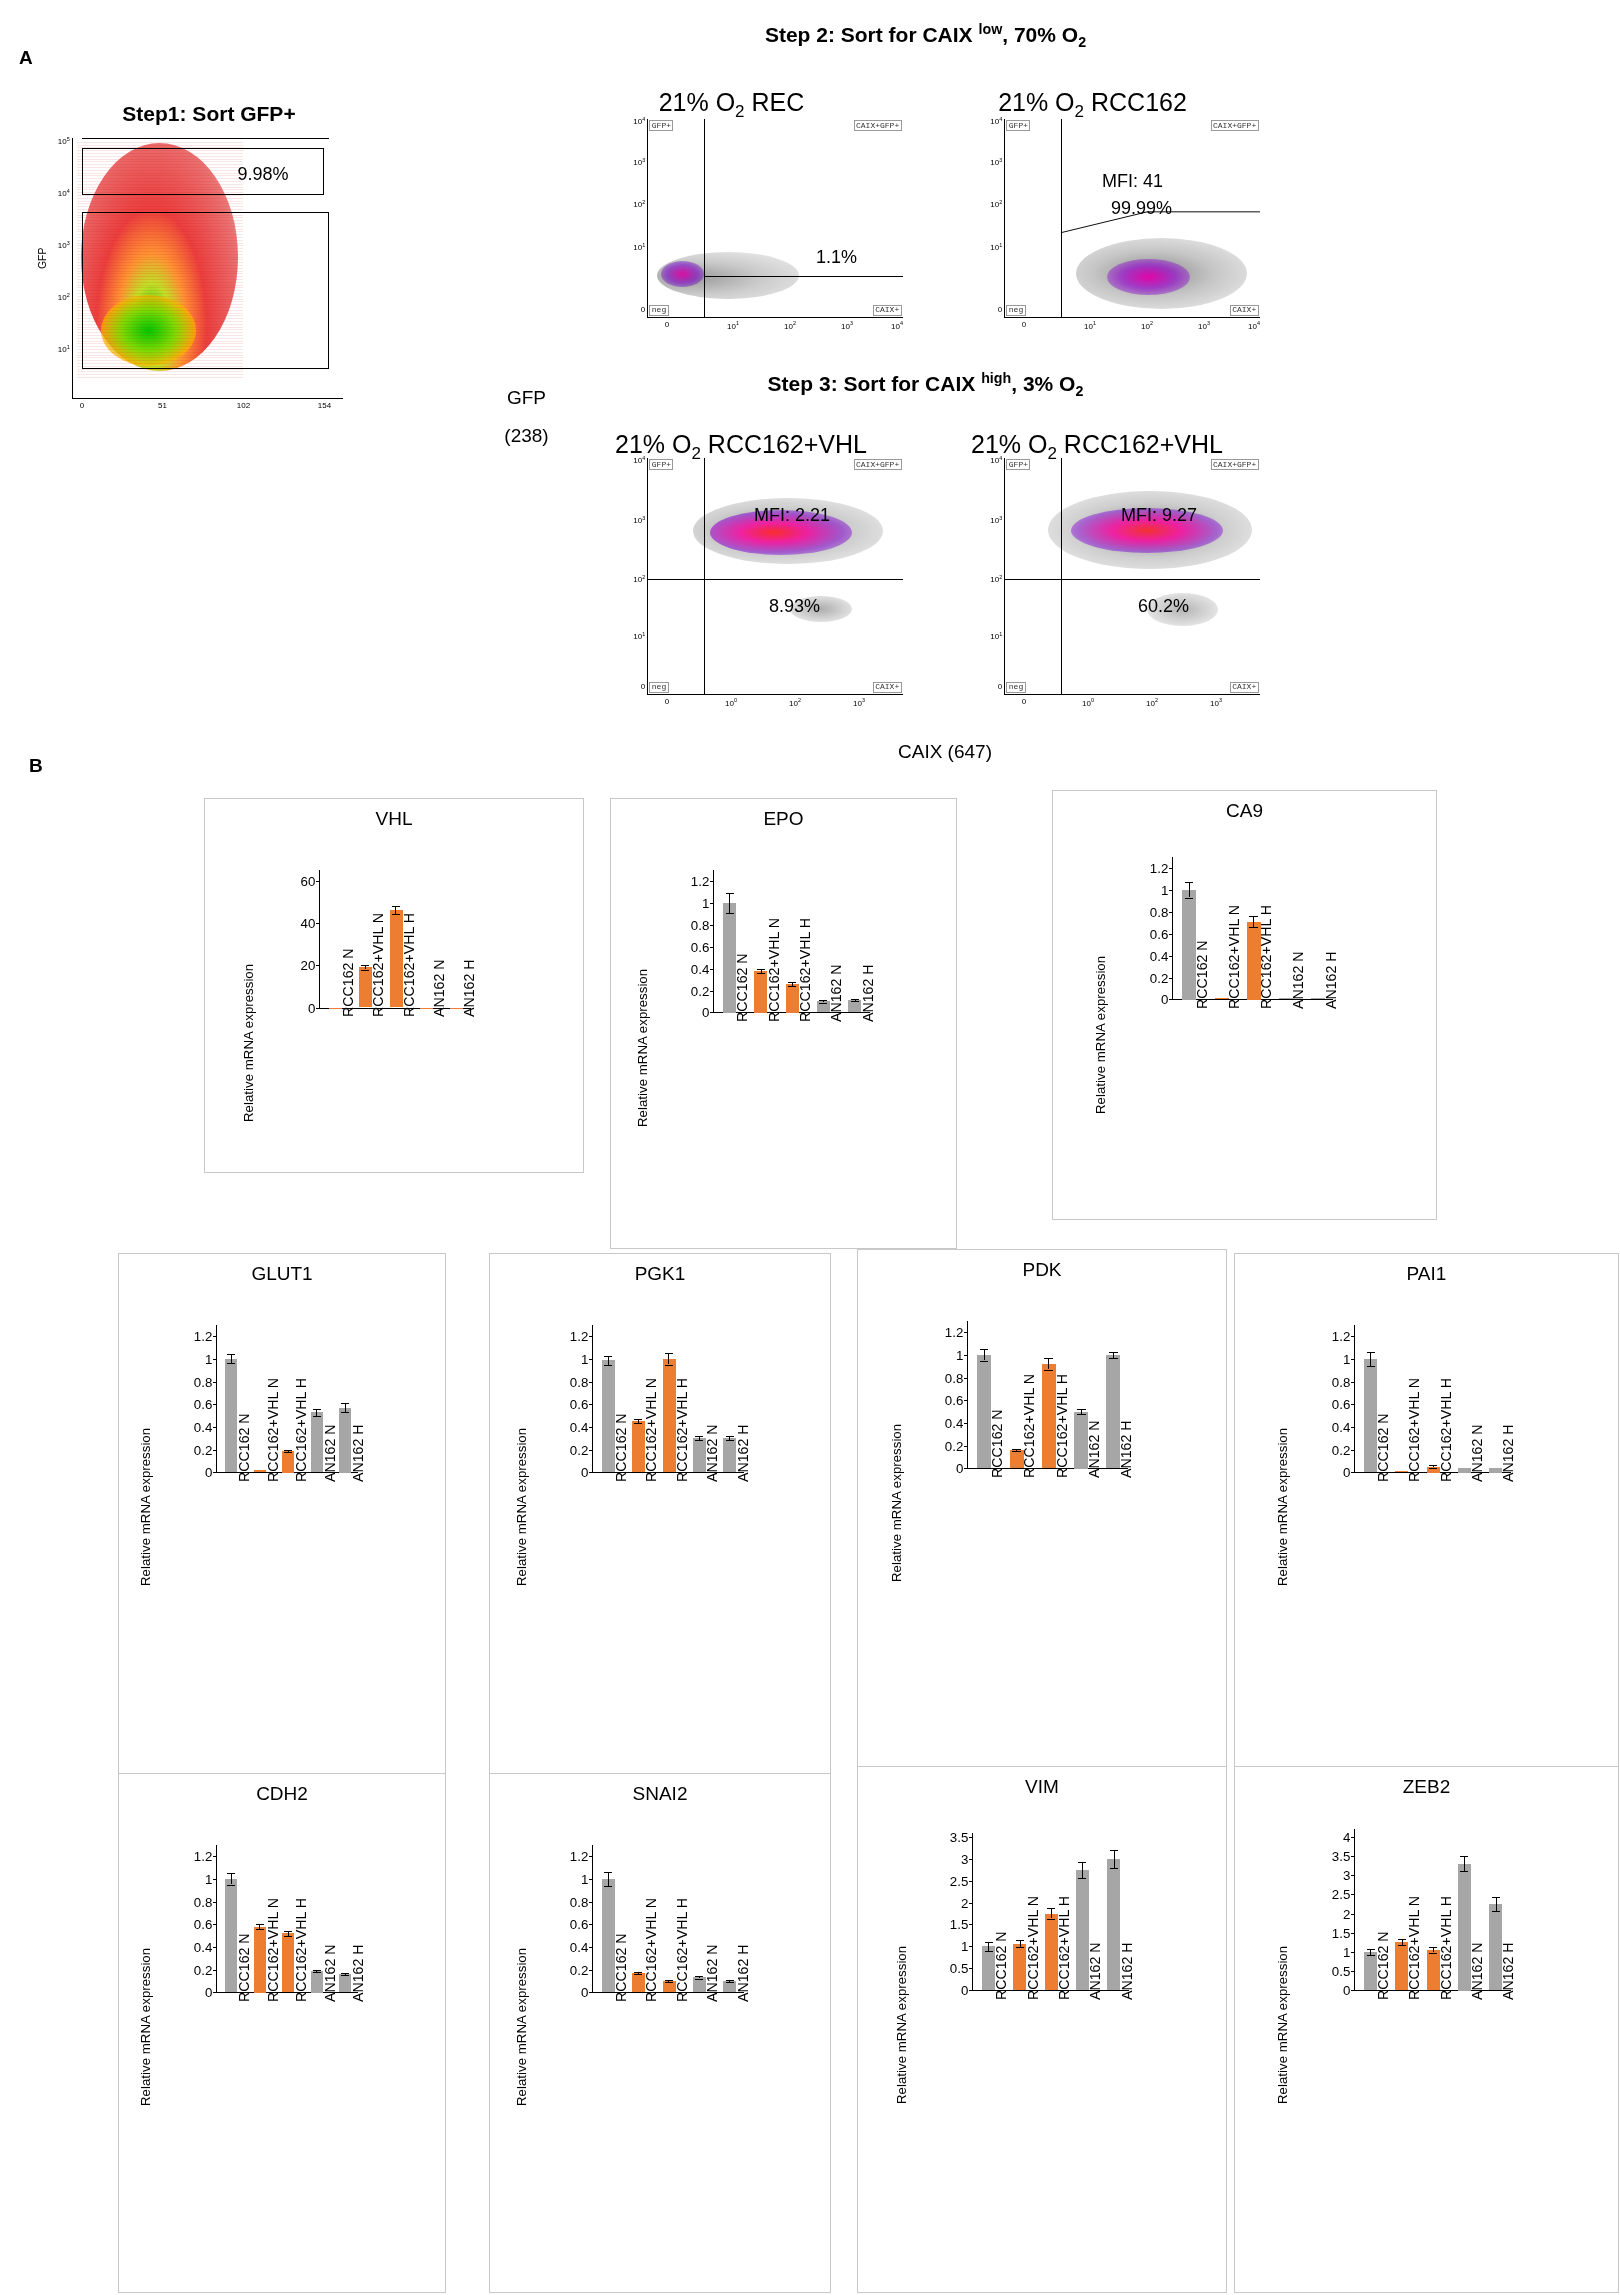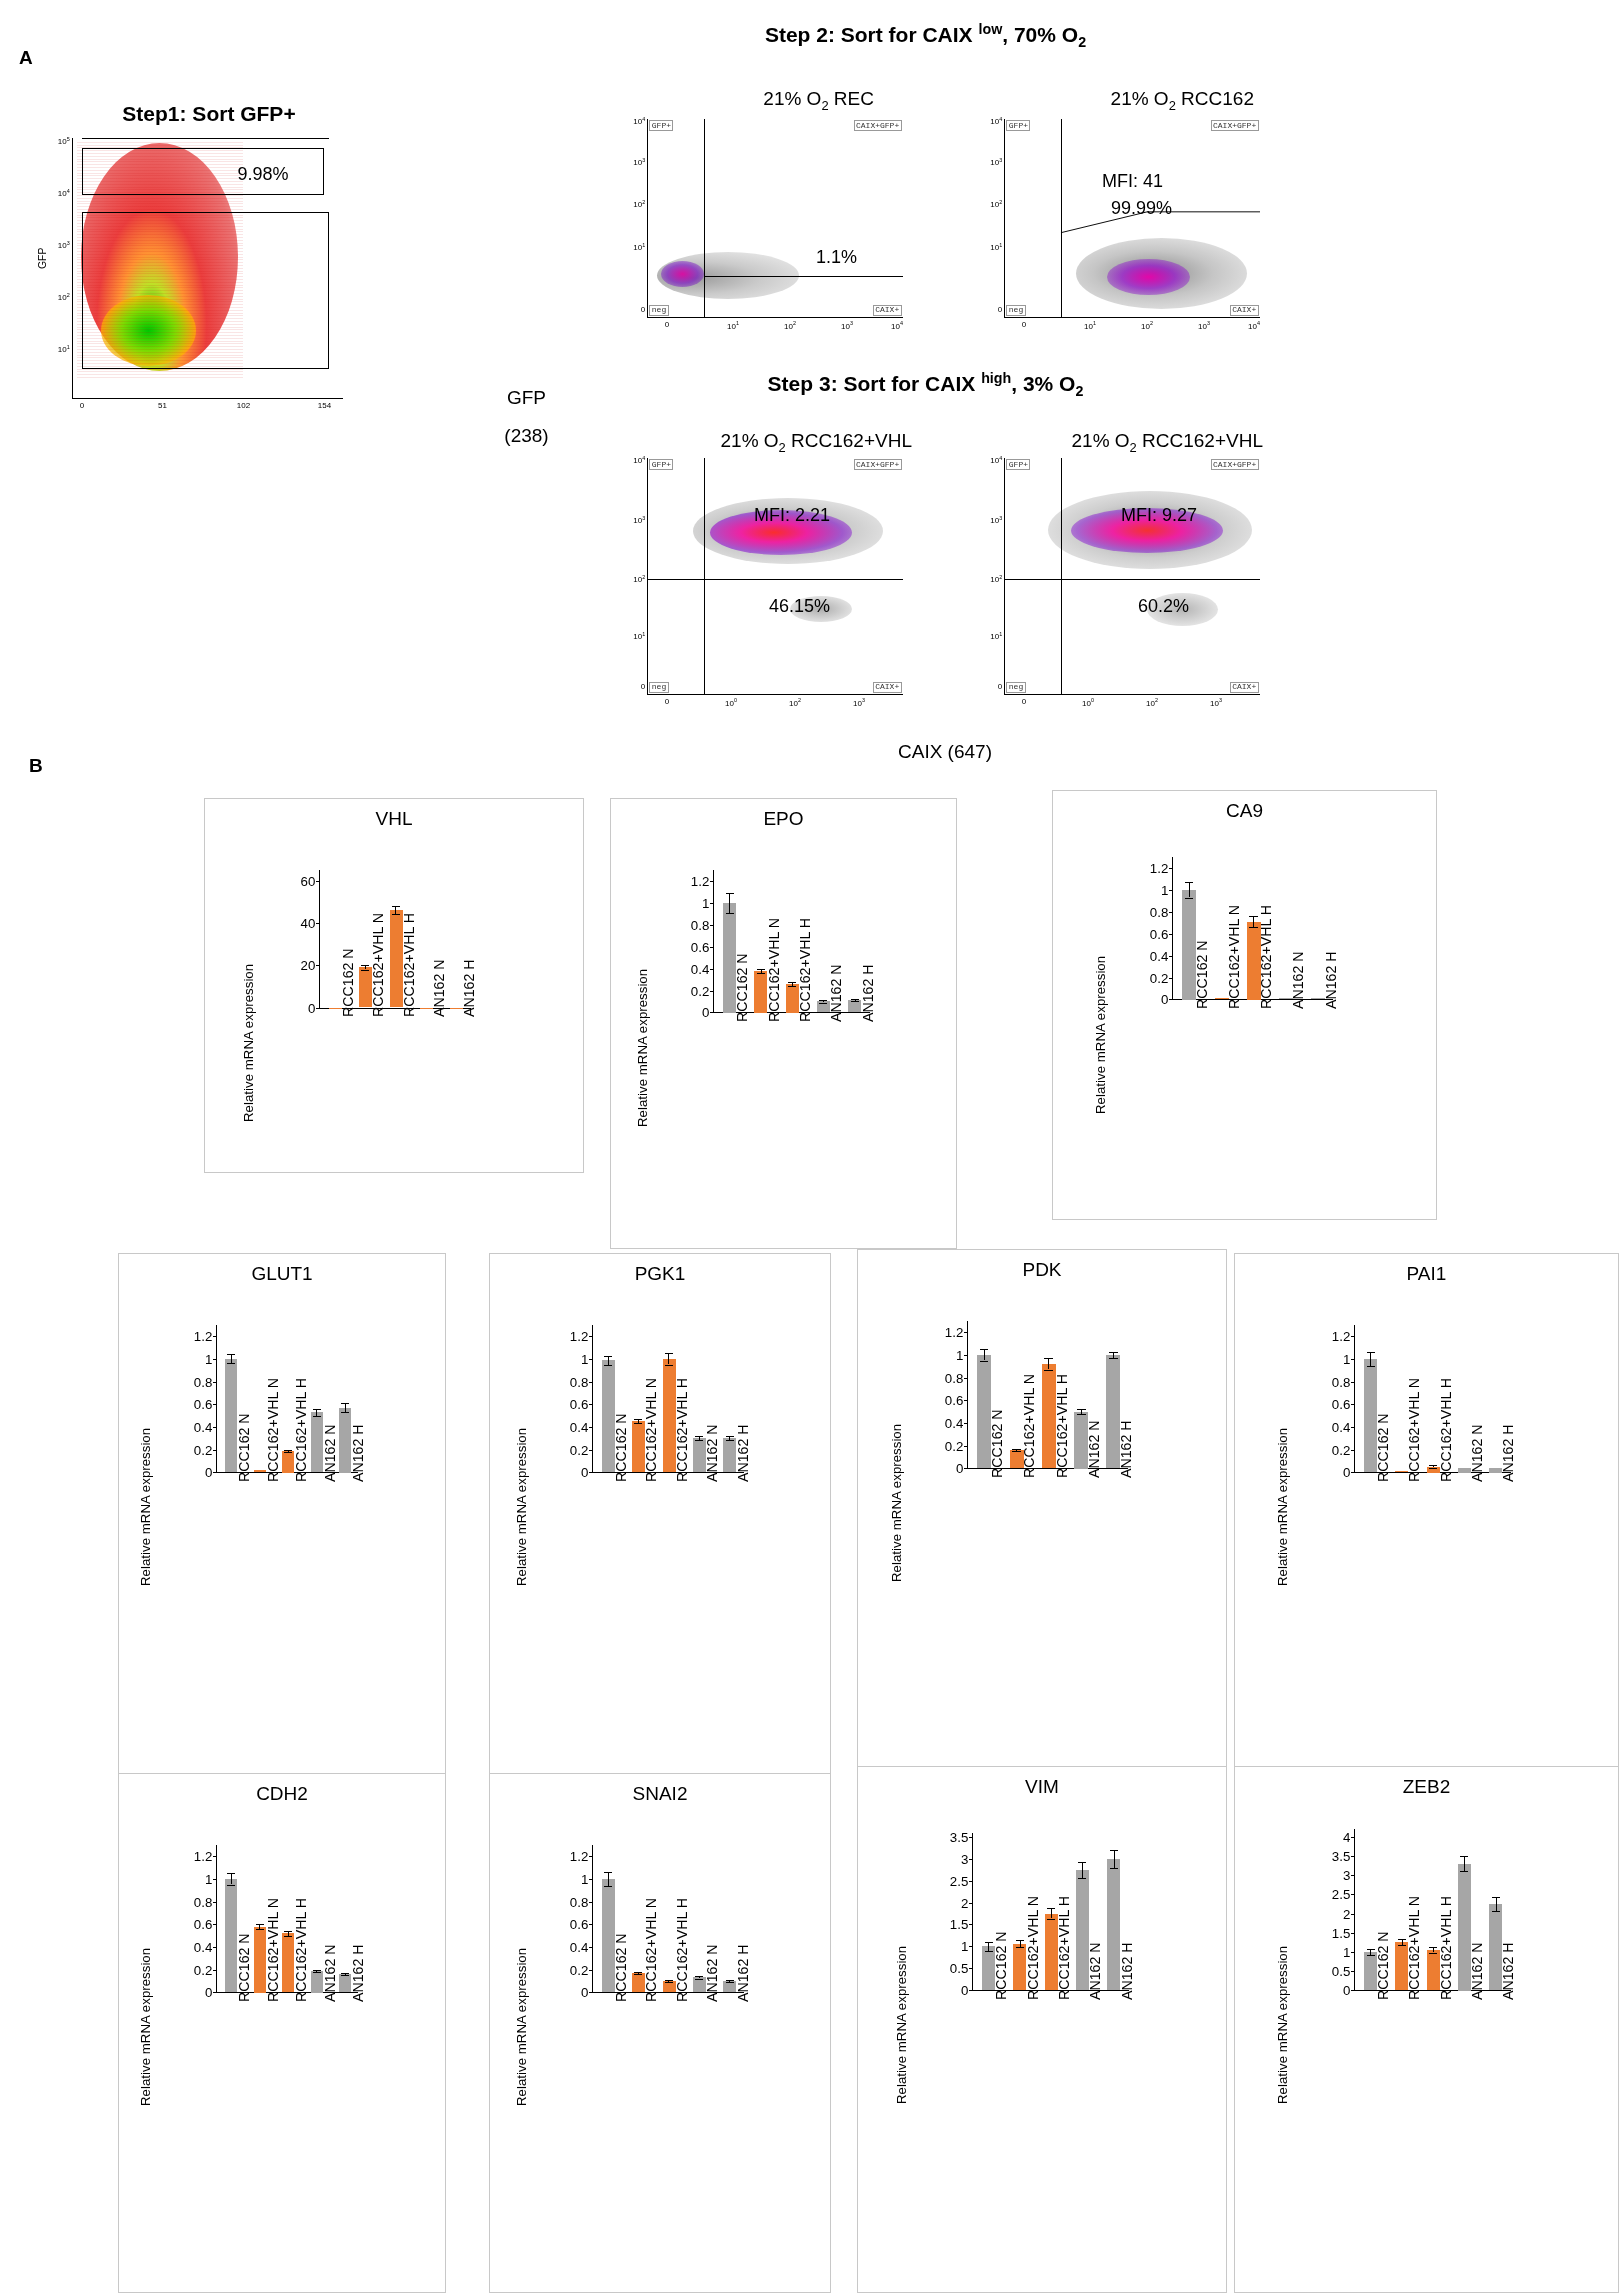--- a/index.html
+++ b/index.html
@@ -21,22 +21,22 @@
     font-weight: bold;
   }
   .hdr {
     position: absolute;
     font-size: 21px;
     font-weight: bold;
     text-align: center;
   }
   .sub-hdr {
     position: absolute;
-    font-size: 19px;
-    text-align: right;
+    font-size: 25px;
+    text-align: center;
   }
   .axis-label-big {
     position: absolute;
     font-size: 19px;
     text-align: center;
   }
   sup { font-size: 0.68em; vertical-align: super; }
   sub { font-size: 0.68em; vertical-align: sub; }
 
   
@@ -304,21 +304,21 @@
     <span class="tick-y" style="top:62px;">10<sup>3</sup></span>
     <span class="tick-y" style="top:121px;">10<sup>2</sup></span>
     <span class="tick-y" style="top:178px;">10<sup>1</sup></span>
     <span class="tick-y" style="top:228px;">0</span>
     <span class="tick-x" style="left:19px;">0</span>
     <span class="tick-x" style="left:83px;">10<sup>0</sup></span>
     <span class="tick-x" style="left:147px;">10<sup>2</sup></span>
     <span class="tick-x" style="left:211px;">10<sup>3</sup></span>
   </div>
   <div class="annot" style="left:142px; top:47px;">MFI: 2.21</div>
-  <div class="annot" style="left:157px; top:138px;">46.15%</div>
+  <div class="annot" style="left:157px; top:138px;">8.93%</div>
 </div>
 
 <div class="facs" style="left:969px; top:458px; width:304px; height:266px;">
   <div class="plotbox" style="left:35px; top:0; width:256px; height:237px;">
     <div class="inner">
       <div class="cloud" style="left:43px; top:33px; width:204px; height:78px; background:radial-gradient(ellipse at 50% 50%, rgba(105,105,105,0.8) 0%, rgba(155,155,155,0.5) 50%, rgba(195,195,195,0.16) 100%);"></div>
       <div class="cloud" style="left:66px; top:50px; width:152px; height:45px; background:radial-gradient(ellipse at 50% 50%, rgba(255,40,40,0.9) 0%, rgba(255,0,160,0.8) 32%, rgba(130,0,210,0.5) 65%, rgba(90,90,180,0.12) 100%);"></div>
       <div class="cloud" style="left:142px; top:135px; width:71px; height:33px; background:radial-gradient(ellipse at 50% 50%, rgba(120,120,120,0.55) 0%, rgba(190,190,190,0.13) 100%);"></div>
       <div class="vline" style="left:56px;"></div>
       <div class="hline" style="top:121px;"></div>

